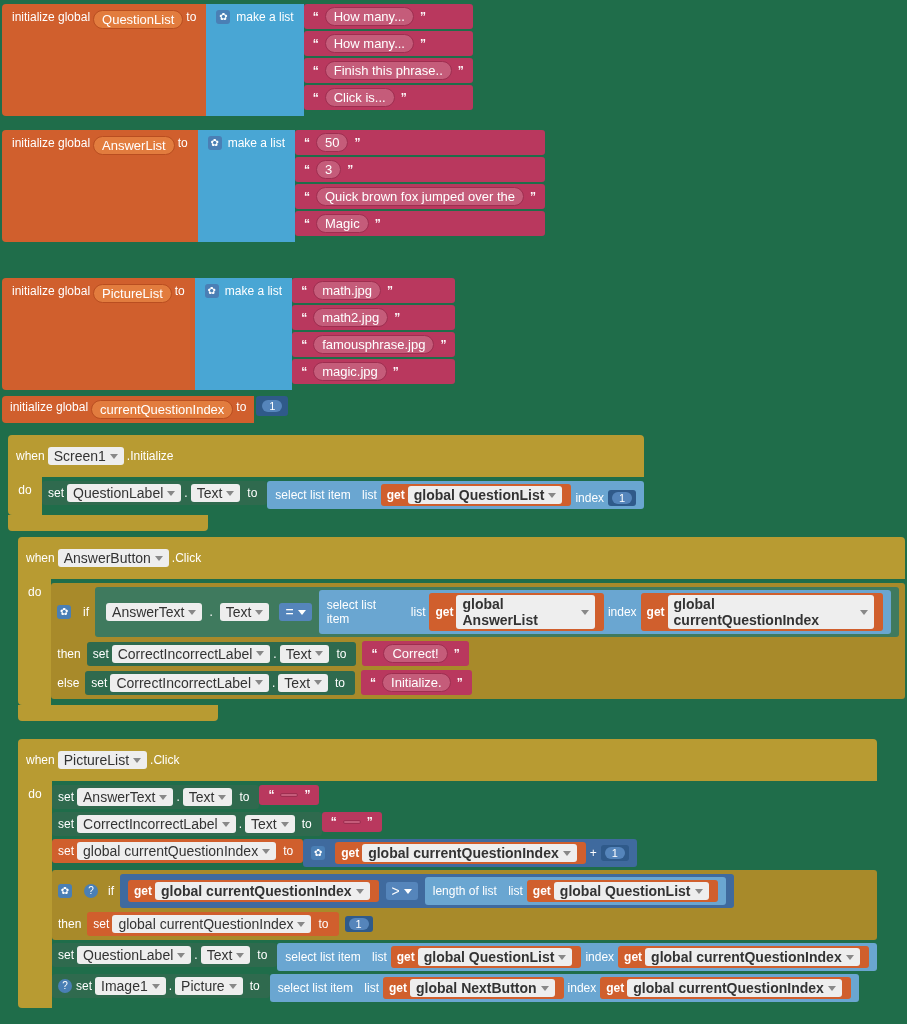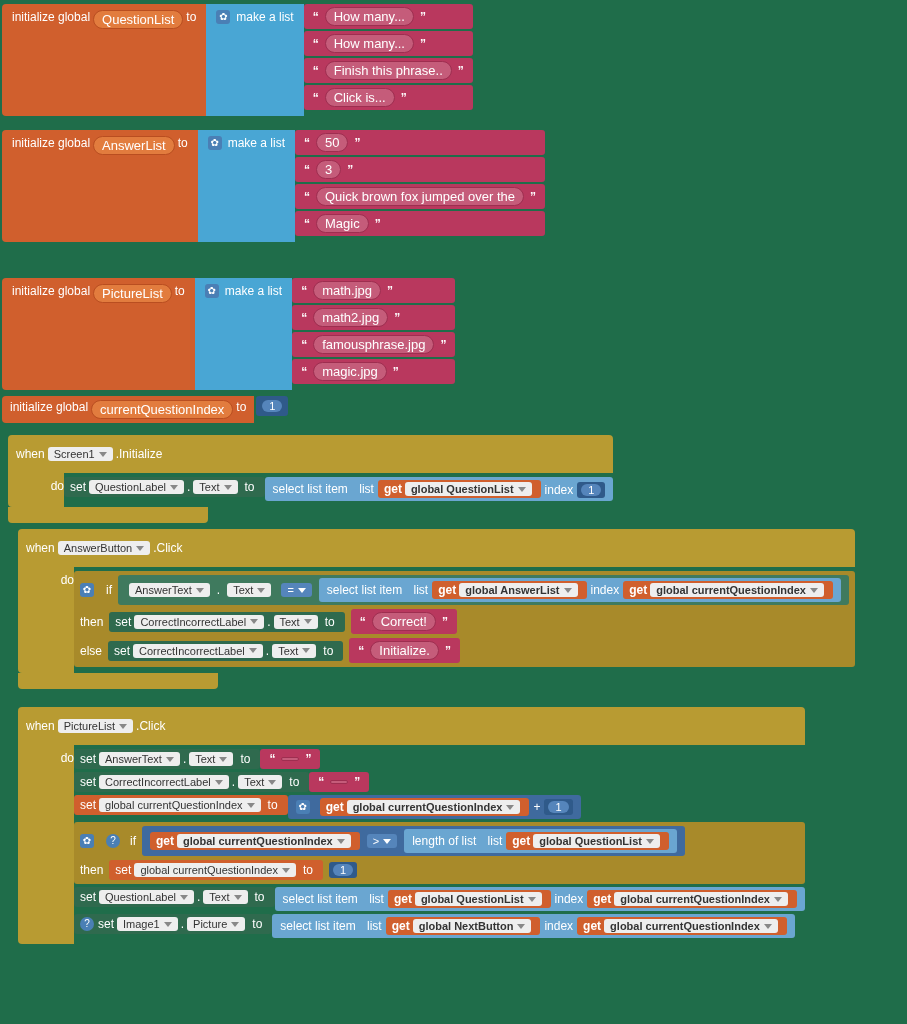--- a/index.html
+++ b/index.html
@@ -28,21 +28,21 @@
     font-size: 13px;
   }
   .drop {
     background: #eee;
     color: #333;
     border-radius: 3px;
     padding: 1px 6px;
     margin: 0 3px;
     display: inline-flex;
     align-items: center;
-    font-size: 11px;
+    font-size: 14px;
   }
   .gear {
     display:inline-block;
     width:14px;height:14px;
     background:#4a7fb5;
     border-radius:3px;
     margin-right:6px;
     position:relative;
     font-size:10px;
     line-height:14px;
@@ -101,23 +101,23 @@
     background:#b89b32;
     border-radius:4px 4px 0 0;
     padding:12px 8px;
     display:flex; align-items:center;
   }
   .event-body {
     display:flex;
   }
   .event-gutter {
     background:#b89b32;
-    width:56px;
+    width:34px;
     border-radius:0 0 0 4px;
-    display:flex; align-items:flex-start; justify-content:flex-end;
+    display:flex; align-items:flex-start; justify-content:center;
     padding-top:6px;
     color:#fff;
   }
   .event-content { padding:4px 0 6px 0; display:flex; flex-direction:column; gap:3px;}
   .setblk {
     background:#2f6a4e;
     border-radius:3px;
     padding:3px 6px;
     display:inline-flex; align-items:center;
   }

